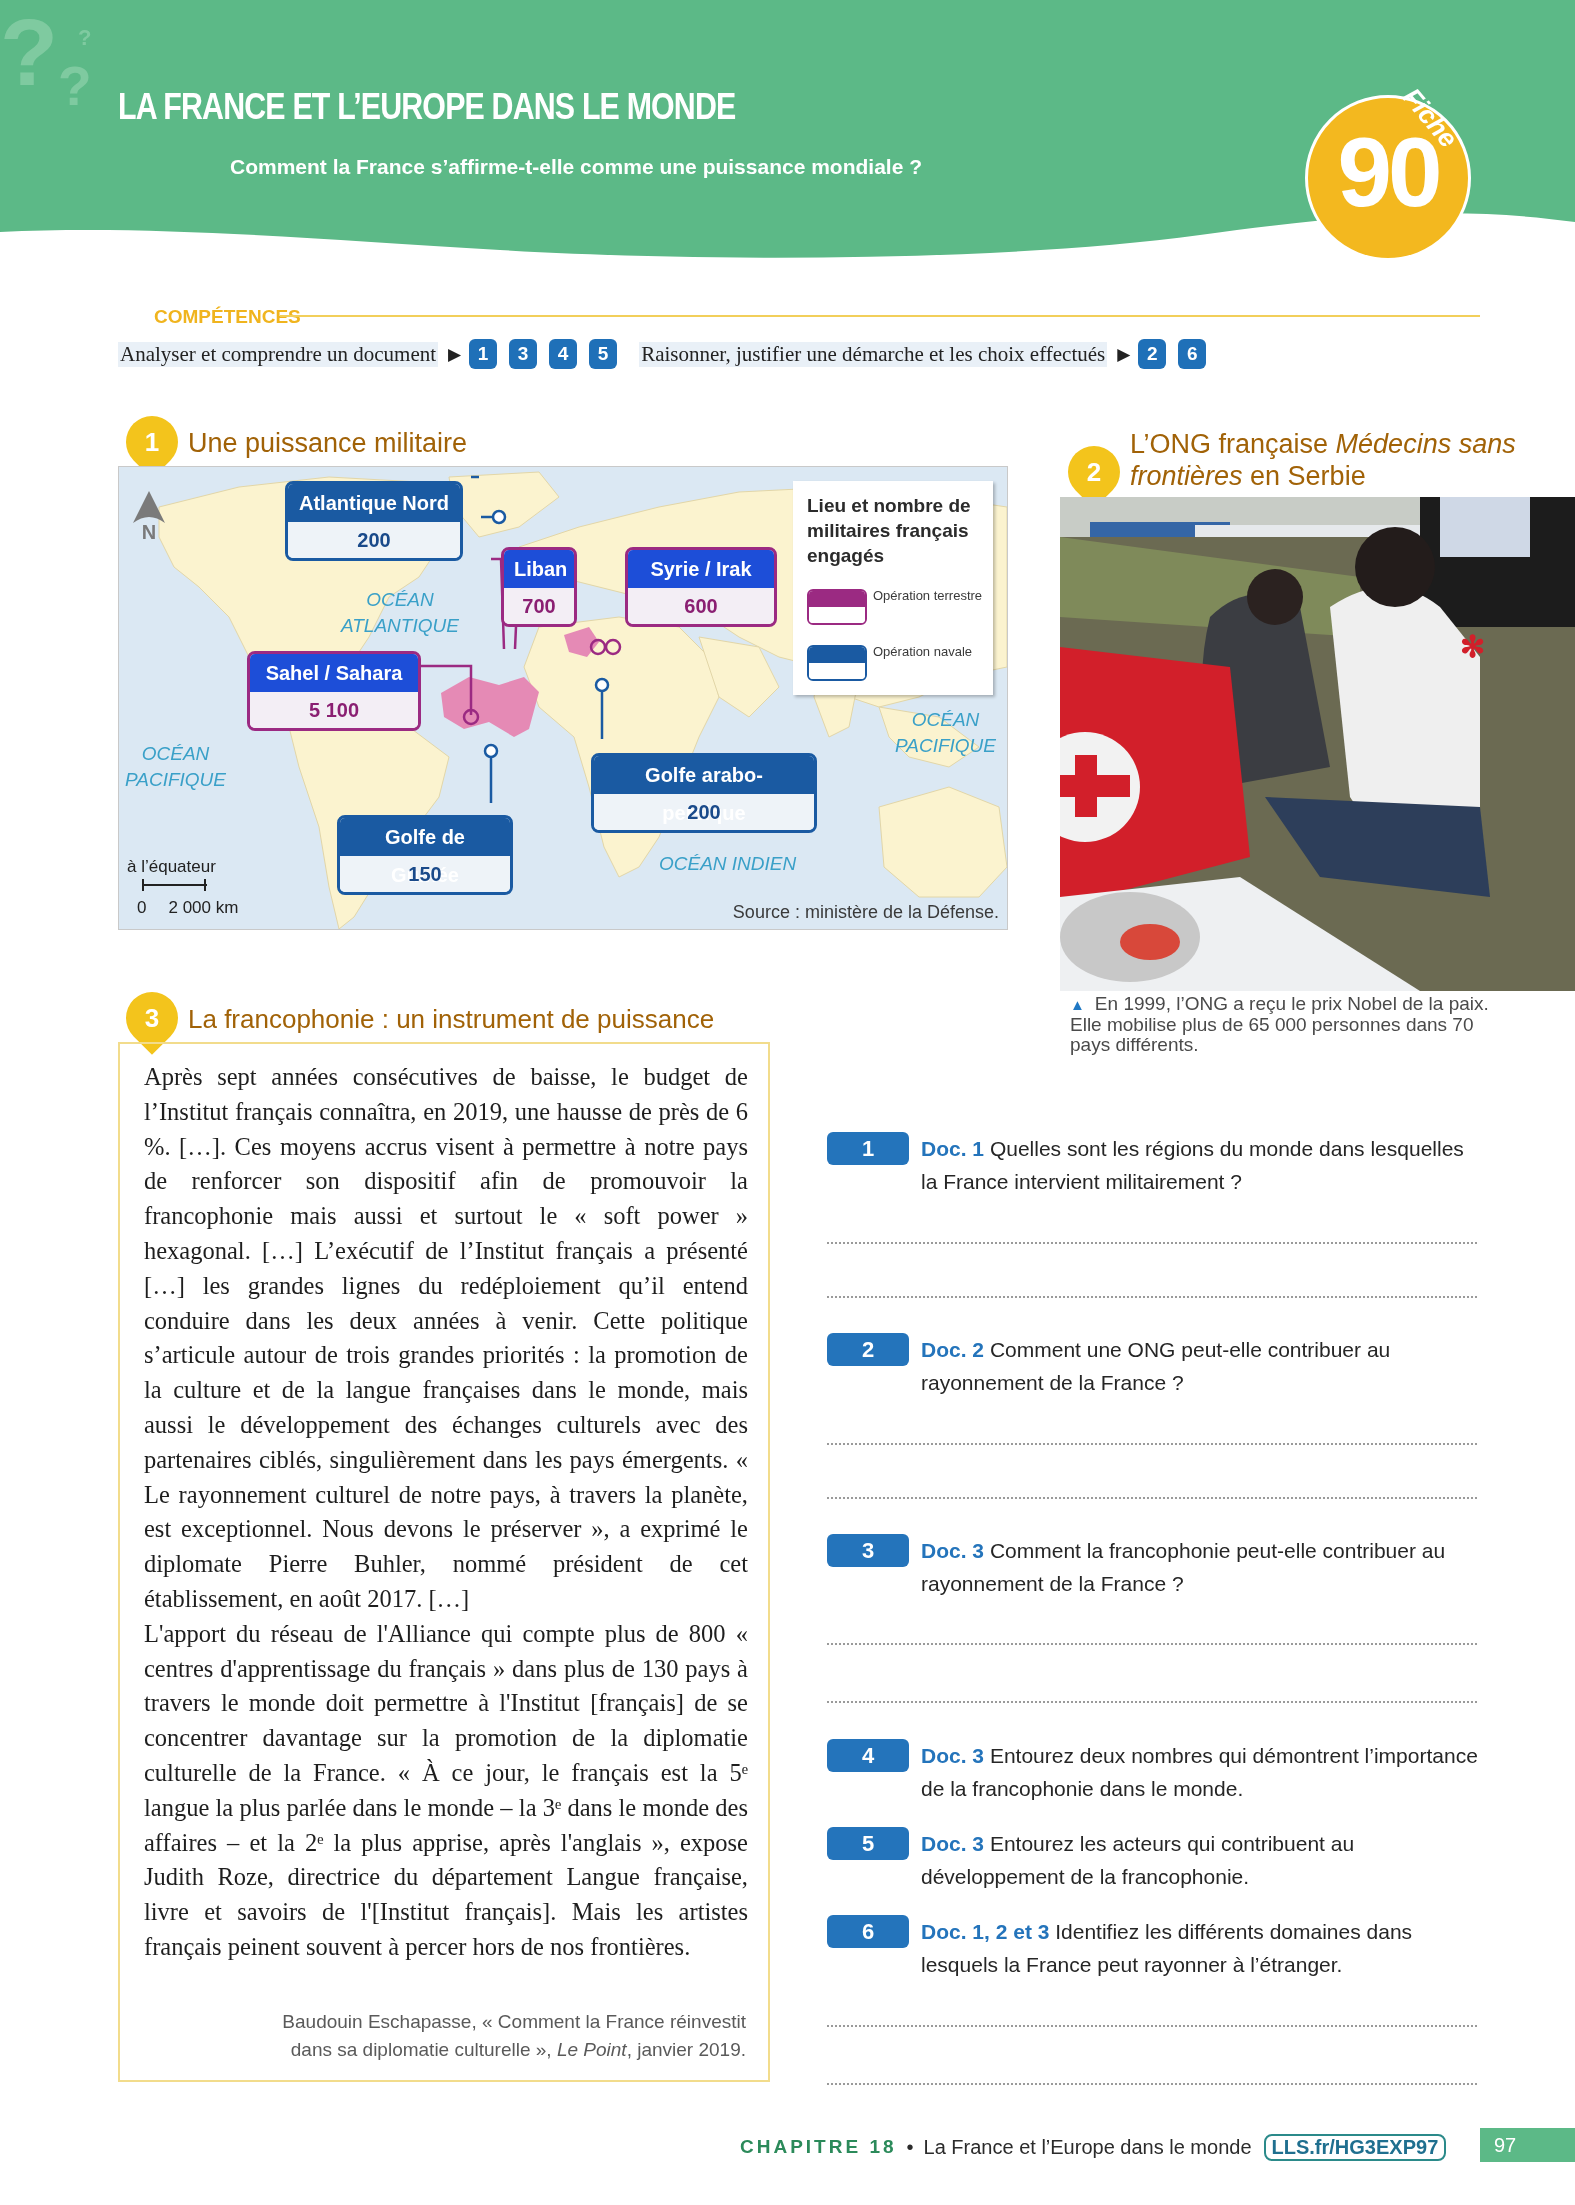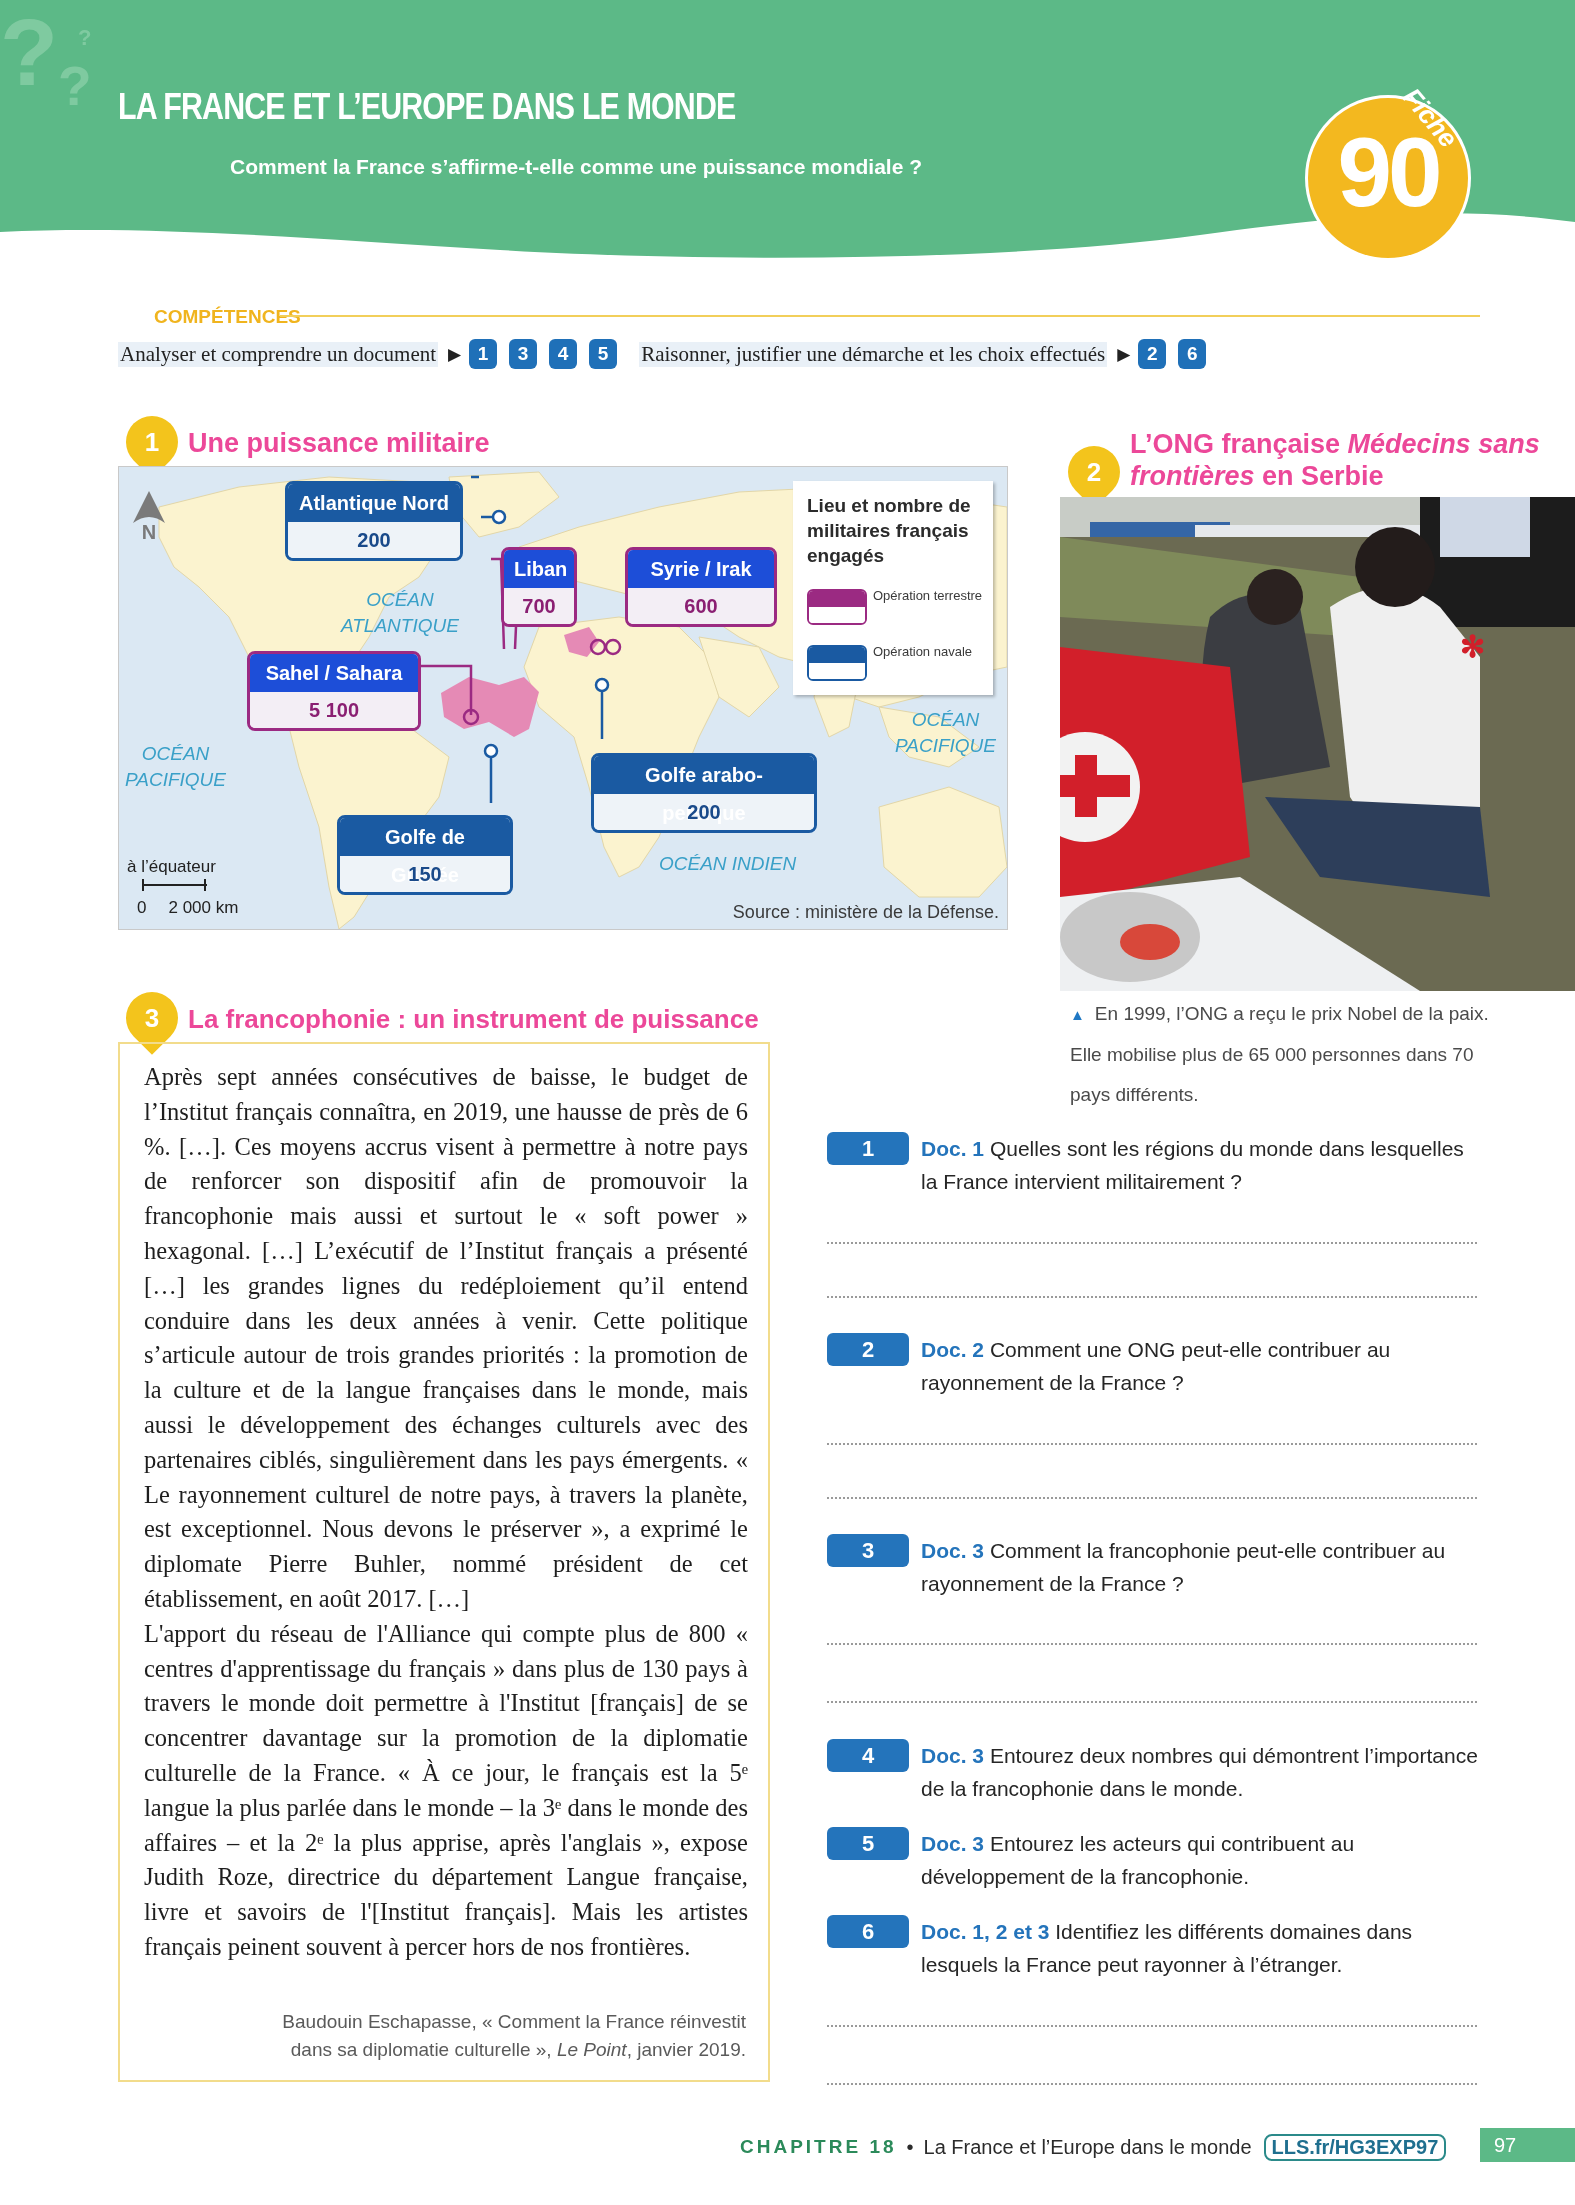--- a/index.html
+++ b/index.html
@@ -21,21 +21,21 @@
   .comp-row { position:absolute; left:118px; top:338px; height:32px; display:flex; align-items:center; font-size:21px; color:#222; }
   .comp-text { background:#e9f0f7; padding:0 2px;font-family:Liberation Serif, serif; }
   .comp-arrow { margin:0 8px 0 10px; font-size:17px; color:#222; }
   .comp-num { display:inline-block; width:28px; height:30px; line-height:30px; text-align:center; background:#1f70b8; color:#fff; border-radius:6px; font-weight:bold; font-size:19px; margin-right:12px; }
   .comp-gap { width:10px; }
 
   
   .pin { position:absolute; width:52px; height:52px; background:#f3c41c; border-radius:50% 50% 50% 0; transform:rotate(-45deg); }
   .pin-num { position:absolute; width:52px; height:52px; line-height:52px; text-align:center; color:#fff; font-weight:bold; font-size:26px; }
 
-  .doc-title { position:absolute; font-weight:bold; font-size:27px; color:#ec4899; }
+  .doc-title { position:absolute; font-weight:normal; font-size:27px; color:#a16207; }
 
   
   .map { position:absolute; left:118px; top:466px; width:888px; height:462px; background:#dbe8f3; border:1px solid #c9c9c9; overflow:hidden; }
   .map svg.landmass { position:absolute; left:0; top:0; }
   .ocean-label { position:absolute; font-style:italic; font-size:19px; color:#3aa0c8; text-align:center; line-height:26px; }
   .callout { position:absolute; border-radius:8px; overflow:hidden; background:rgba(255,255,255,0.75); }
   .callout .c-head { color:#fff; font-weight:bold; font-size:20px; text-align:center; height:38px; line-height:38px; padding:0 10px; }
   .callout .c-val { font-weight:bold; font-size:20px; text-align:center; height:36px; line-height:36px; }
   .callout.land { border:3px solid #9b2a82; }
   .callout.land .c-head { background:#1d4ed8; }
@@ -49,21 +49,21 @@
   .legend-swatch { position:absolute; left:0; top:6px; width:56px; height:32px; border-radius:6px; overflow:hidden; }
   .legend-swatch .top { height:16px; }
   .legend-swatch .bot { height:16px; background:#fff; }
   .legend-text { position:absolute; left:66px; top:0; font-size:13px; line-height:25px; color:#3a3a3a; }
   .north { position:absolute; left:10px; top:22px; width:40px; height:52px; }
   .scale { position:absolute; left:8px; top:390px; font-size:17px; color:#222; }
   .map-source { position:absolute; right:8px; bottom:6px; font-size:18px; color:#3a3a3a; }
 
   
   .photo { position:absolute; left:1060px; top:497px; width:515px; height:494px; overflow:hidden; background:#7a7a6a; }
-  .caption { position:absolute; left:1070px; top:994px; width:430px; font-size:19px; line-height:40px; color:#4a4a4a; }
+  .caption { position:absolute; left:1070px; top:994px; width:430px; font-size:19px; line-height:20px; color:#4a4a4a; }
   .caption-tri { display:inline-block; color:#1f78c4; font-size:15px; margin-right:10px; }
 
   
   .text-box { position:absolute; left:118px; top:1042px; width:652px; height:1040px; border:2px solid #f2dc8c; box-sizing:border-box; }
   .text-body { position:absolute; left:24px; top:16px; width:604px; font-family:"Liberation Serif", serif; font-size:24.5px; line-height:34.8px; color:#1e1e1e; text-align:justify; }
   .text-source { position:absolute; right:22px; top:964px; text-align:right; font-size:19px; line-height:28px; color:#5a5a5a; }
 
   
   .q { position:absolute; left:827px; width:660px; }
   .q-num { position:absolute; left:0; top:0; width:82px; height:33px; line-height:33px; background:#2474bb; color:#fff; text-align:center; font-weight:bold; font-size:22px; border-radius:6px; }

